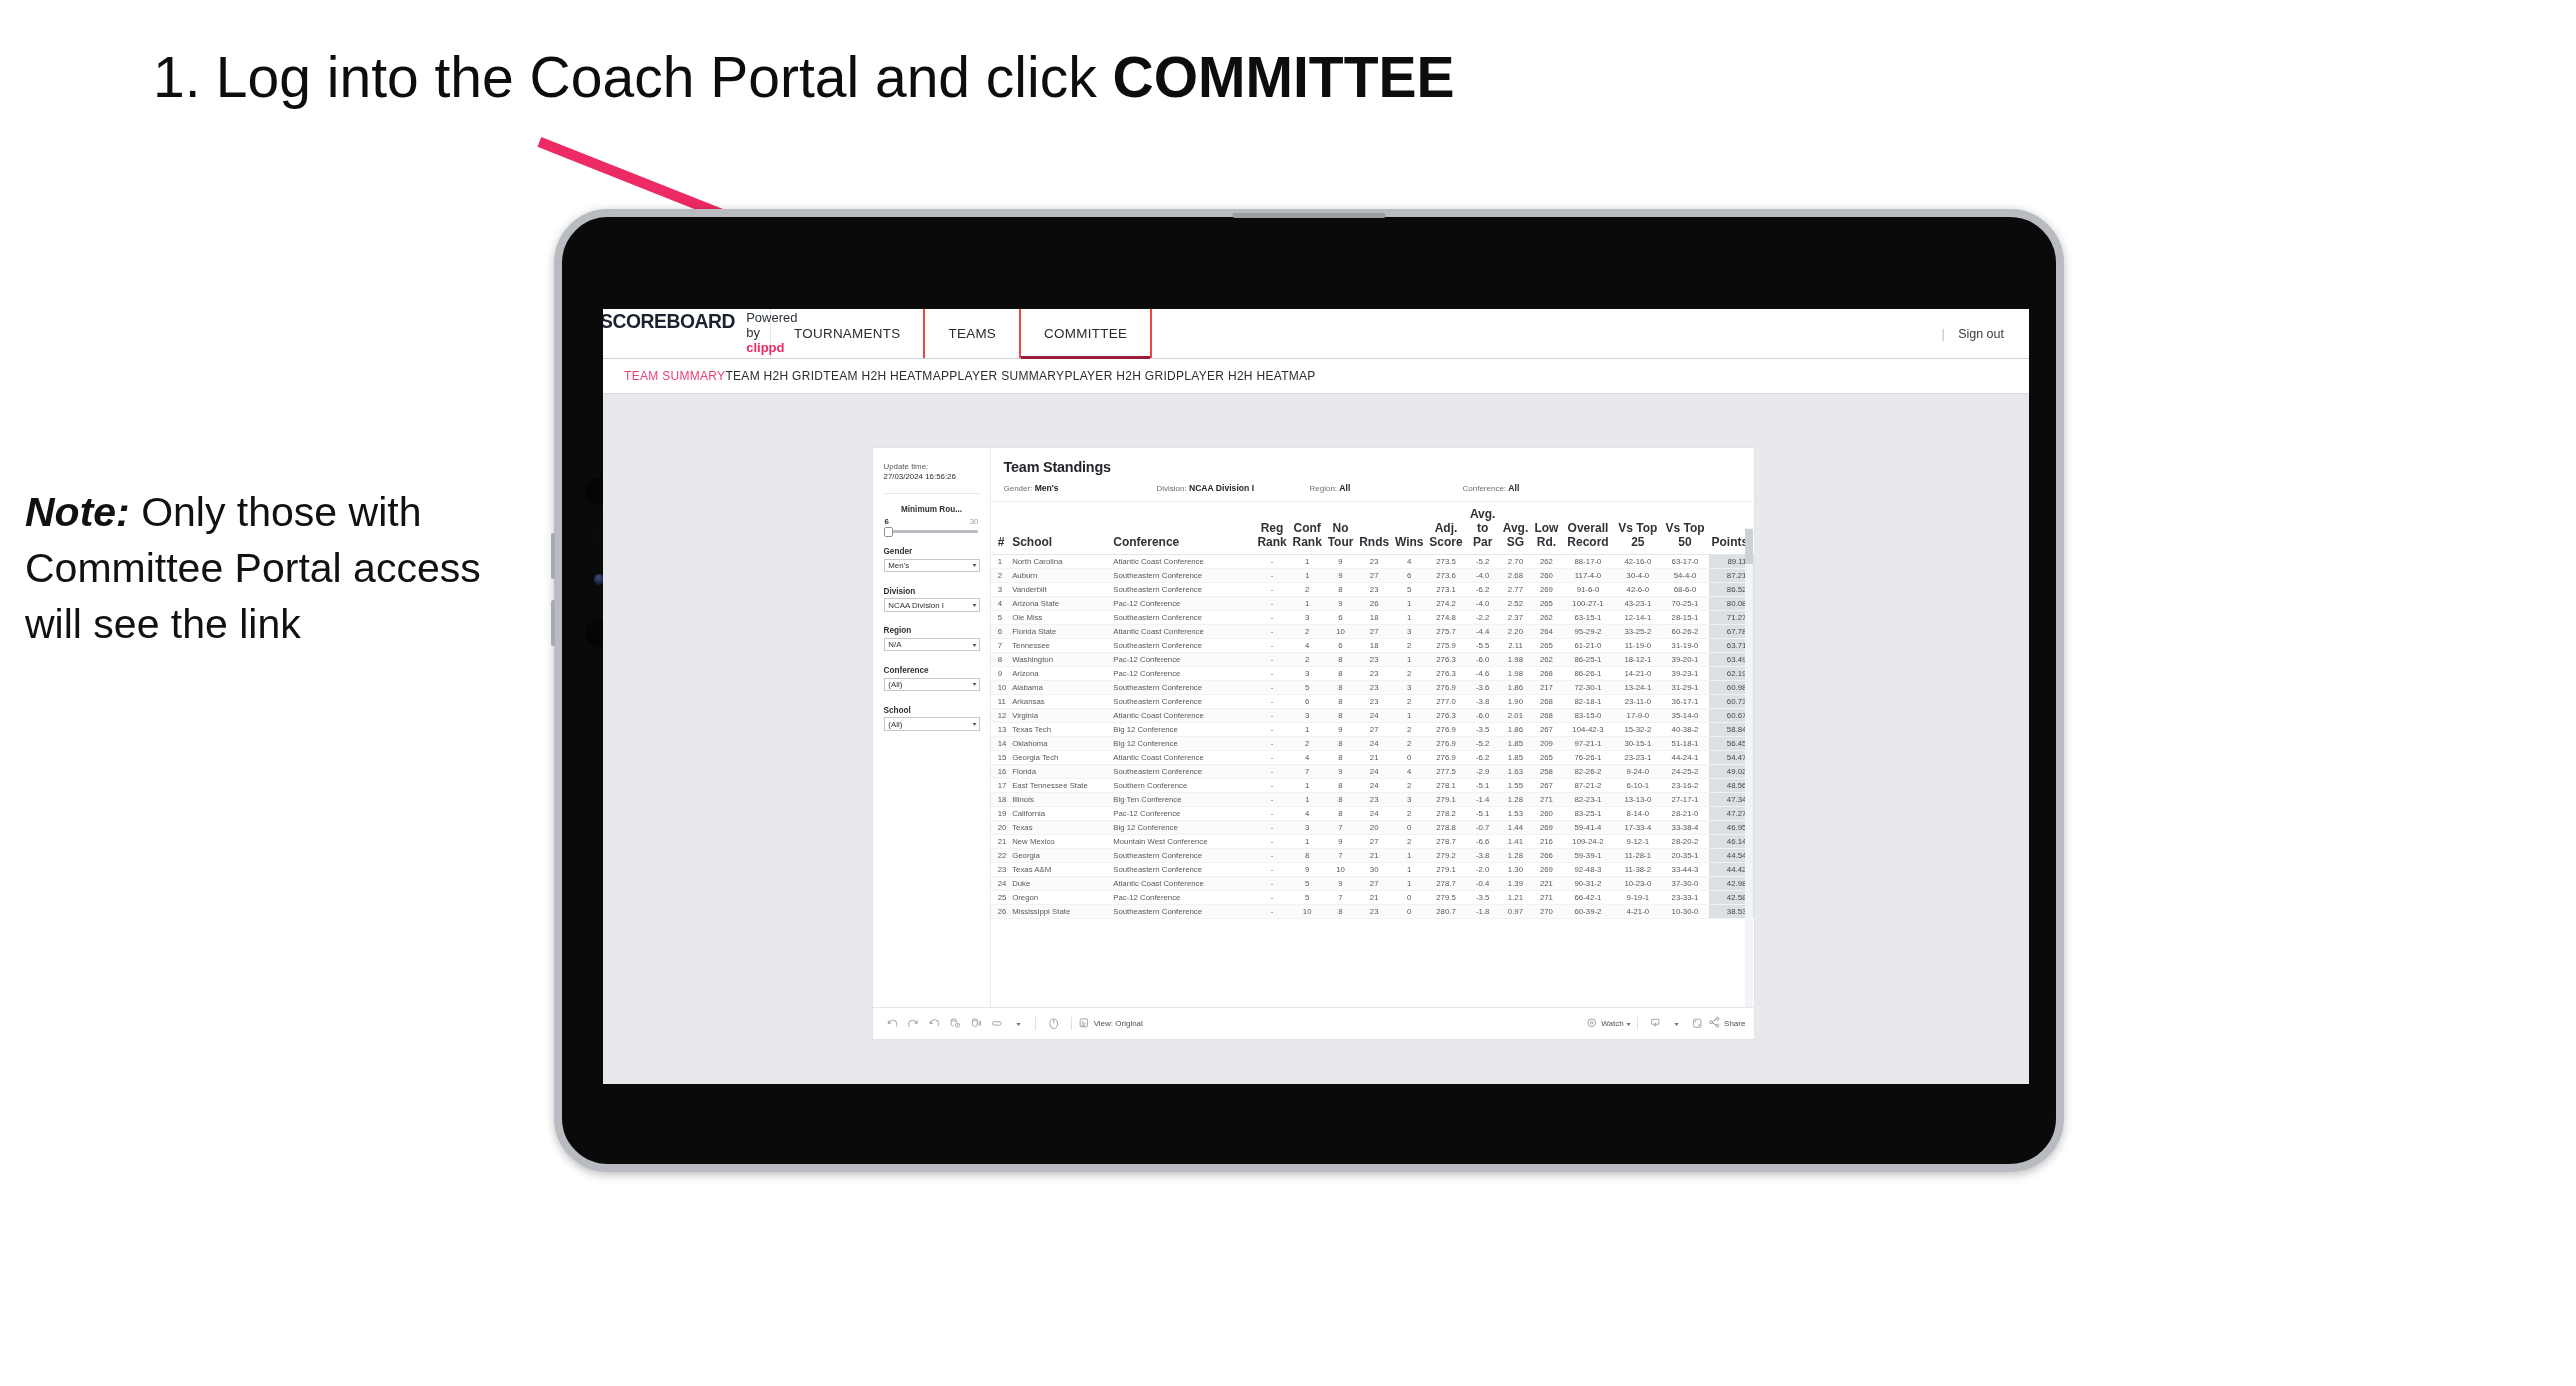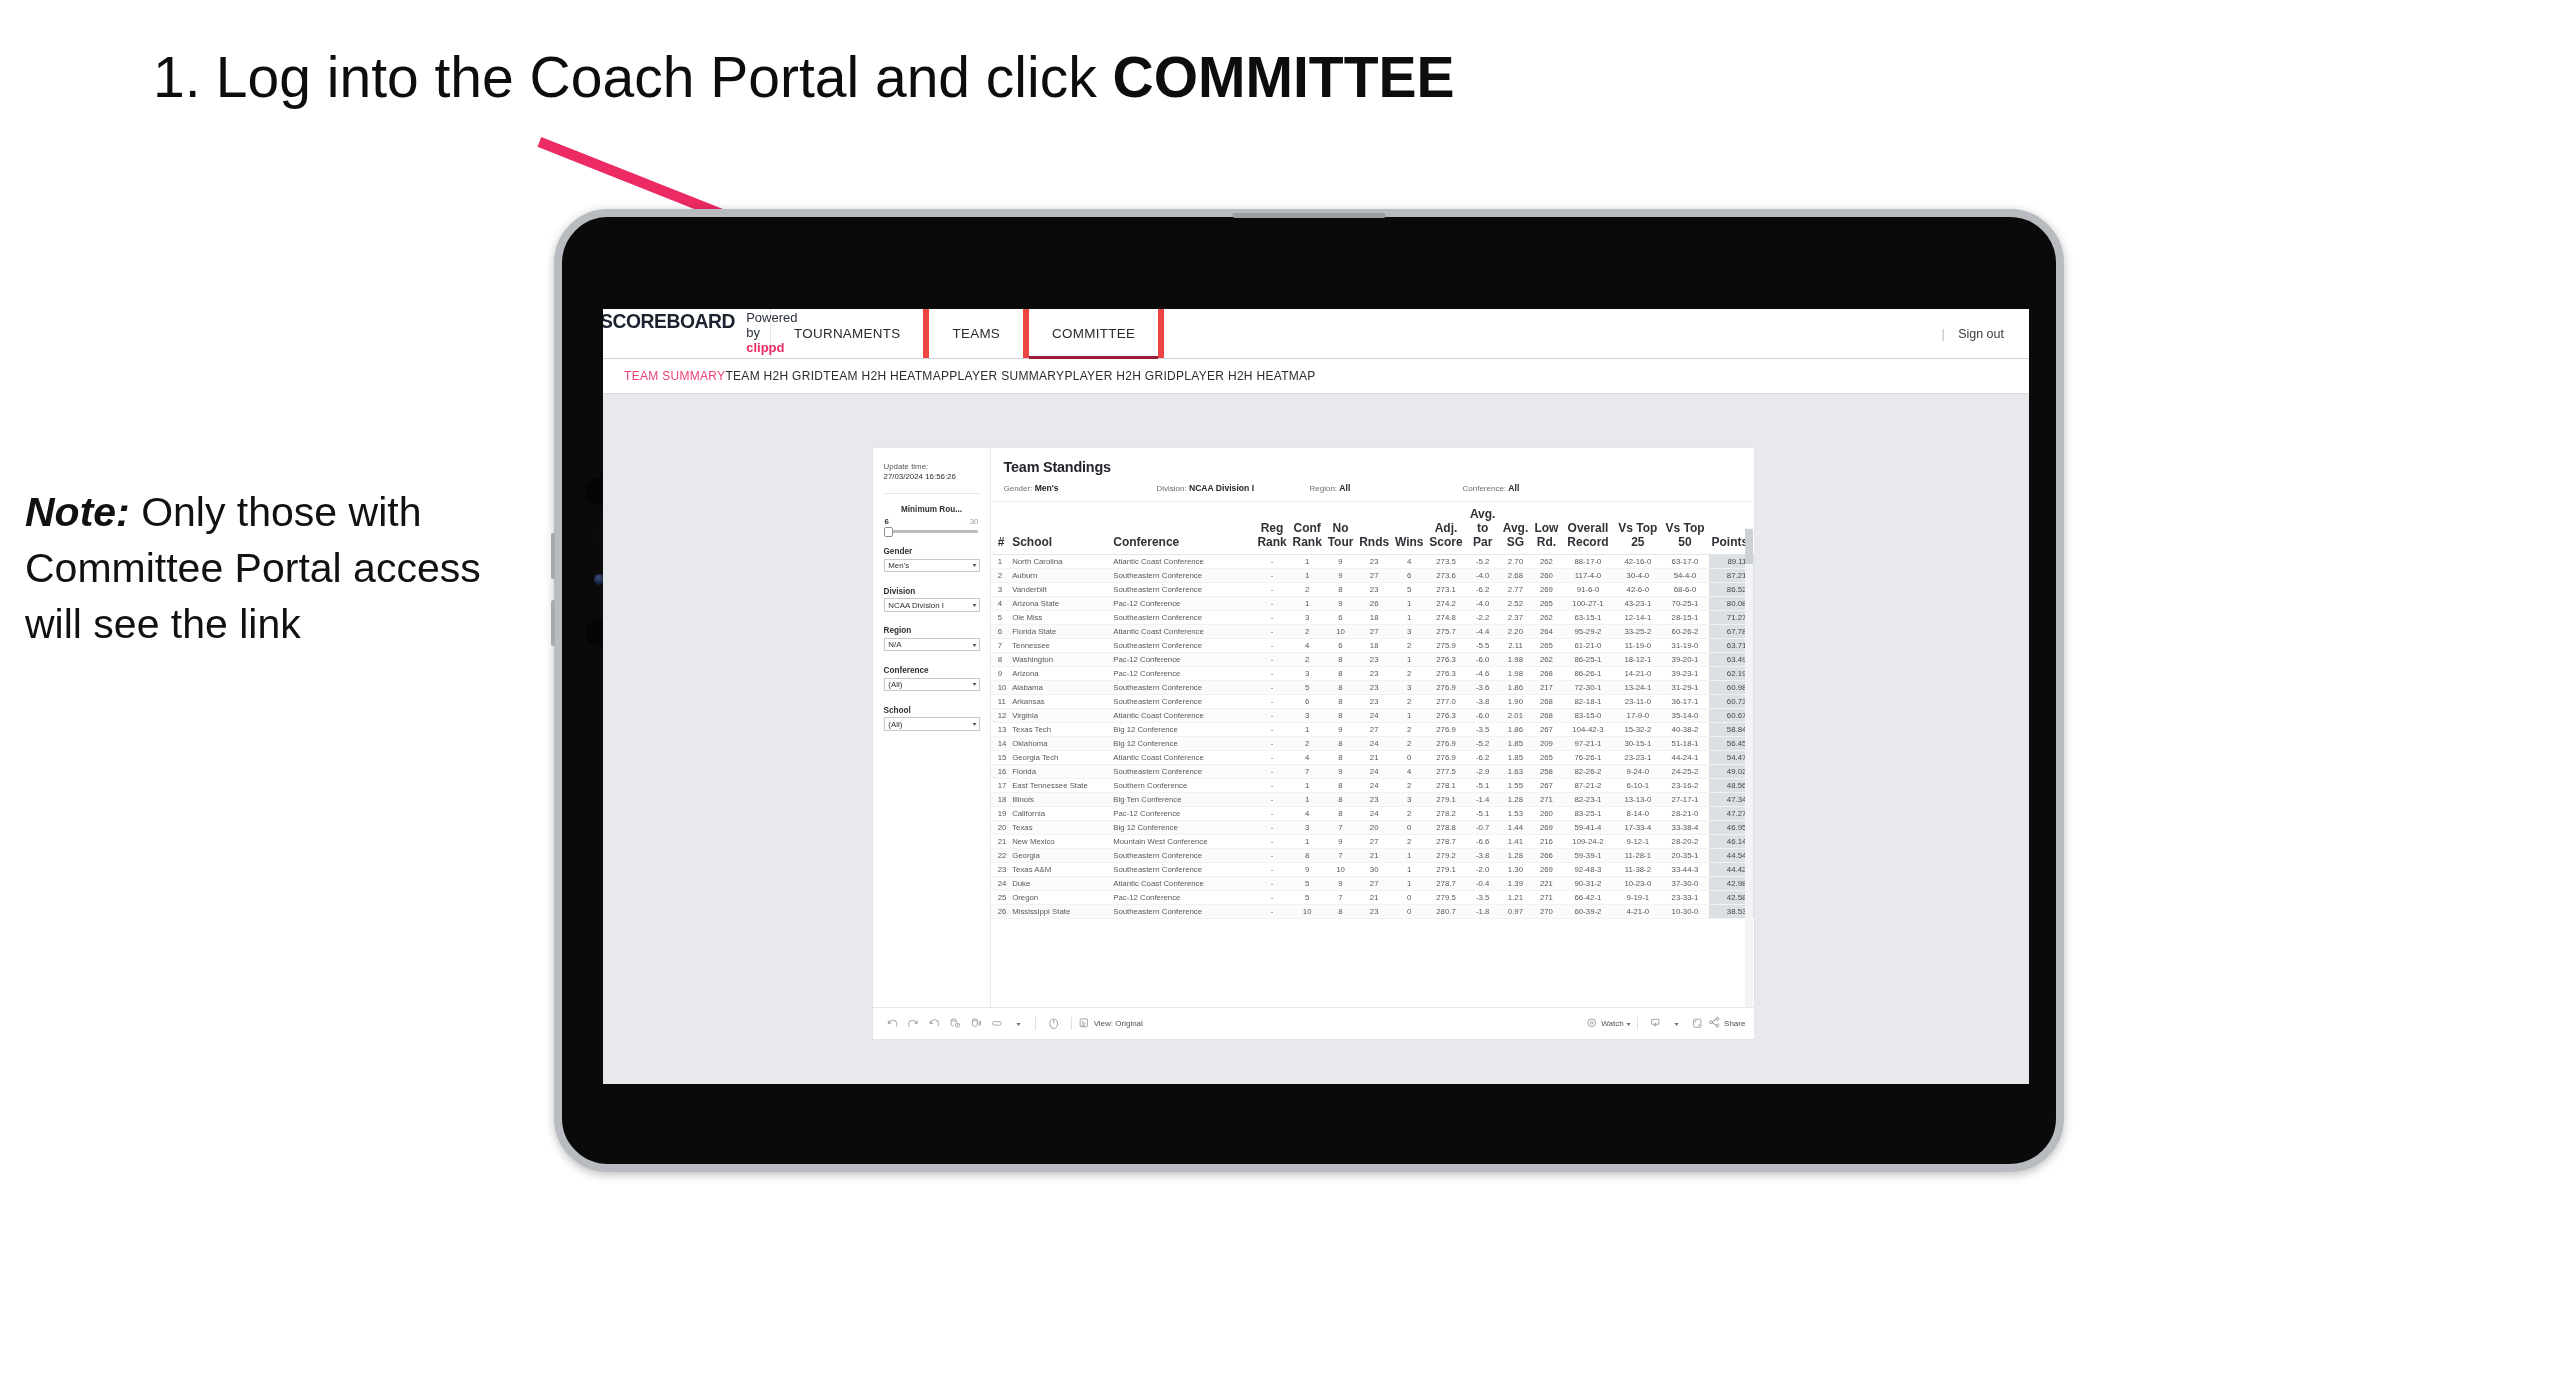--- a/index.html
+++ b/index.html
@@ -122,21 +122,21 @@
     color: #2a313c;
     margin-top: 1px;
   }
   .logo-sub .brand { color: #ec2a63; font-weight: 700; }
 
   .nav-item {
     display: flex; align-items: center;
     padding: 0 23px;
     font-size: 13.4px;
     color: #2b2b2b;
-    border-right: 6px solid #ef4444;
+    border-right: 2px solid #ef4444;
     letter-spacing: 0.3px;
     position: relative;
     cursor: pointer;
     white-space: nowrap;
   }
   .nav-item.active::after {
     content: "";
     position: absolute;
     left: 0; right: 0; bottom: -1px;
     height: 2.9px;

